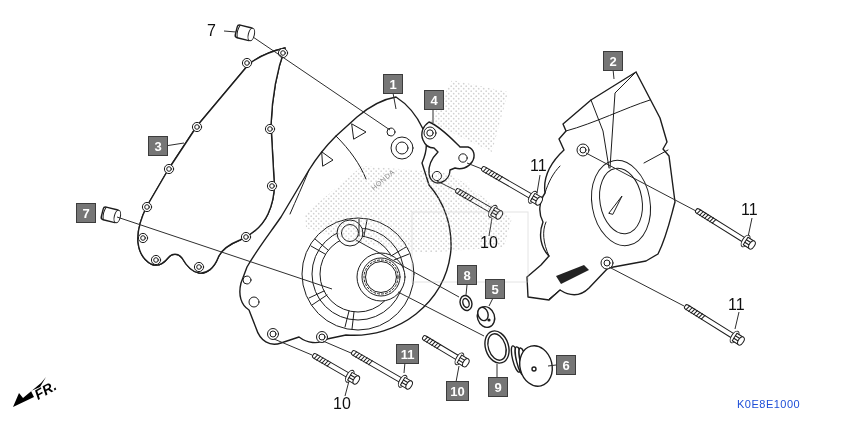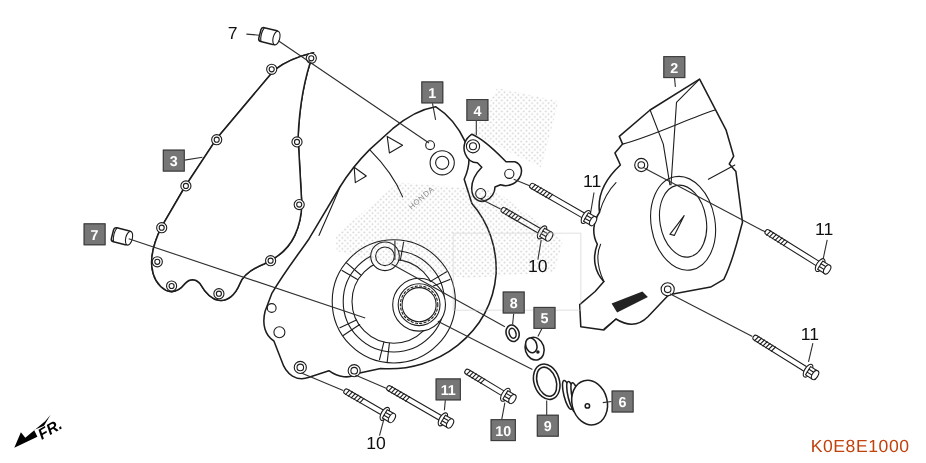--- a/index.html
+++ b/index.html
@@ -8,21 +8,21 @@
   .stage svg{position:absolute;left:0;top:0}
   .art{stroke:#1d1d1d;fill:none;stroke-width:1.4;stroke-linejoin:round;stroke-linecap:round}
   .fw{fill:#fff}
   .thin{stroke-width:1}
   .leader{stroke:#2e2e2e;stroke-width:1;fill:none}
   .box{position:absolute;width:20px;height:20px;background:#767676;border:1px solid #3c3c3c;
        color:#fff;font-size:13px;font-weight:bold;line-height:19px;text-align:center;
        box-sizing:border-box;cursor:pointer}
   .box.w{width:23px}
   .num{position:absolute;font-size:16px;color:#101010}
-  .code{position:absolute;left:737px;top:398px;font-size:16px;color:#c2410c;letter-spacing:.5px}
+  .code{position:absolute;left:737px;top:398px;font-size:11px;color:#1d4ed8;letter-spacing:.5px}
 </style>
 </head>
 <body>
 
 <div class="stage">
 
 <svg width="842" height="421" viewBox="0 0 842 421">
   <defs>
     <pattern id="dots" width="5" height="5" patternUnits="userSpaceOnUse">
       <circle cx="1.2" cy="1.2" r="0.85" fill="#9c9c9c"></circle>

